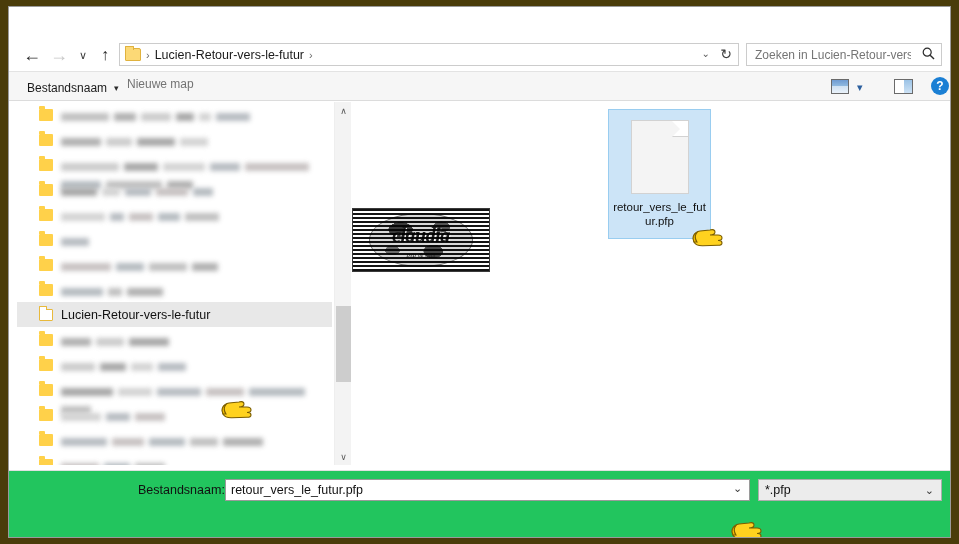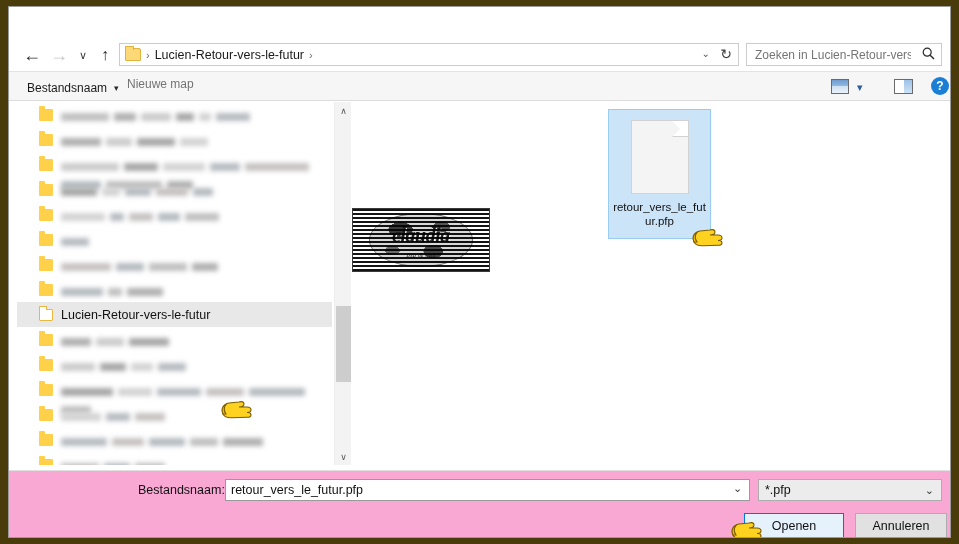--- a/index.html
+++ b/index.html
@@ -335,21 +335,21 @@
     word-break: break-all;
   }
 
   
   .hand { position: absolute; width: 40px; height: 30px; pointer-events: none; }
 
   
   #bottombar {
     position: absolute; left: 0; top: 463px;
     width: 941px; height: 69px;
-    background: #f9a8d4;
+    background: #22c55e;
     border-top: 1px solid #e0e0e0;
   }
   #fn-label {
     position: absolute; left: 129px; top: 12px;
     font-size: 12.5px; color: #111111;
   }
   #fn-input {
     position: absolute; left: 216px; top: 8px;
     width: 525px; height: 22px;
     background: #ffffff;
@@ -556,26 +556,20 @@
     <div id="bottombar">
       <span id="fn-label">Bestandsnaam:</span>
       <input id="fn-input" type="text" value="retour_vers_le_futur.pfp" style="">
       <span id="fn-chev">⌄</span>
 
       <div id="filter-combo">
         <span>*.pfp</span>
         <span id="filter-chev">⌄</span>
       </div>
 
-      <div id="open-btn">
-        <span>Openen</span>
-      </div>
-      <div id="cancel-btn">
-        <span>Annuleren</span>
-      </div>
 
       <span class="hand" style="left:718px; top:42px;">
         <svg width="40" height="30" viewBox="0 0 40 30">
           <g stroke="#7a5c00" stroke-width="1.1">
             <path d="M6 22 C4 17 6 12 12 11 L22 10 C25 9 27 10 27 12 C27 14 25 15 22 15
                      L30 15 C33 15 34 16.5 34 18 C34 19.5 32.5 20.5 30 20.5
                      L31 20.5 C33 20.5 34 21.8 34 23 C34 24.4 32.5 25.3 30 25.3
                      L15 25.8 C10 26 7.5 25 6 22 Z" fill="#ffd21f"></path>
             <path d="M6 22 C4 18 5 14 9 12.5 C7 15 7 19 9 22 Z" fill="#f2bd00"></path>
           </g>

